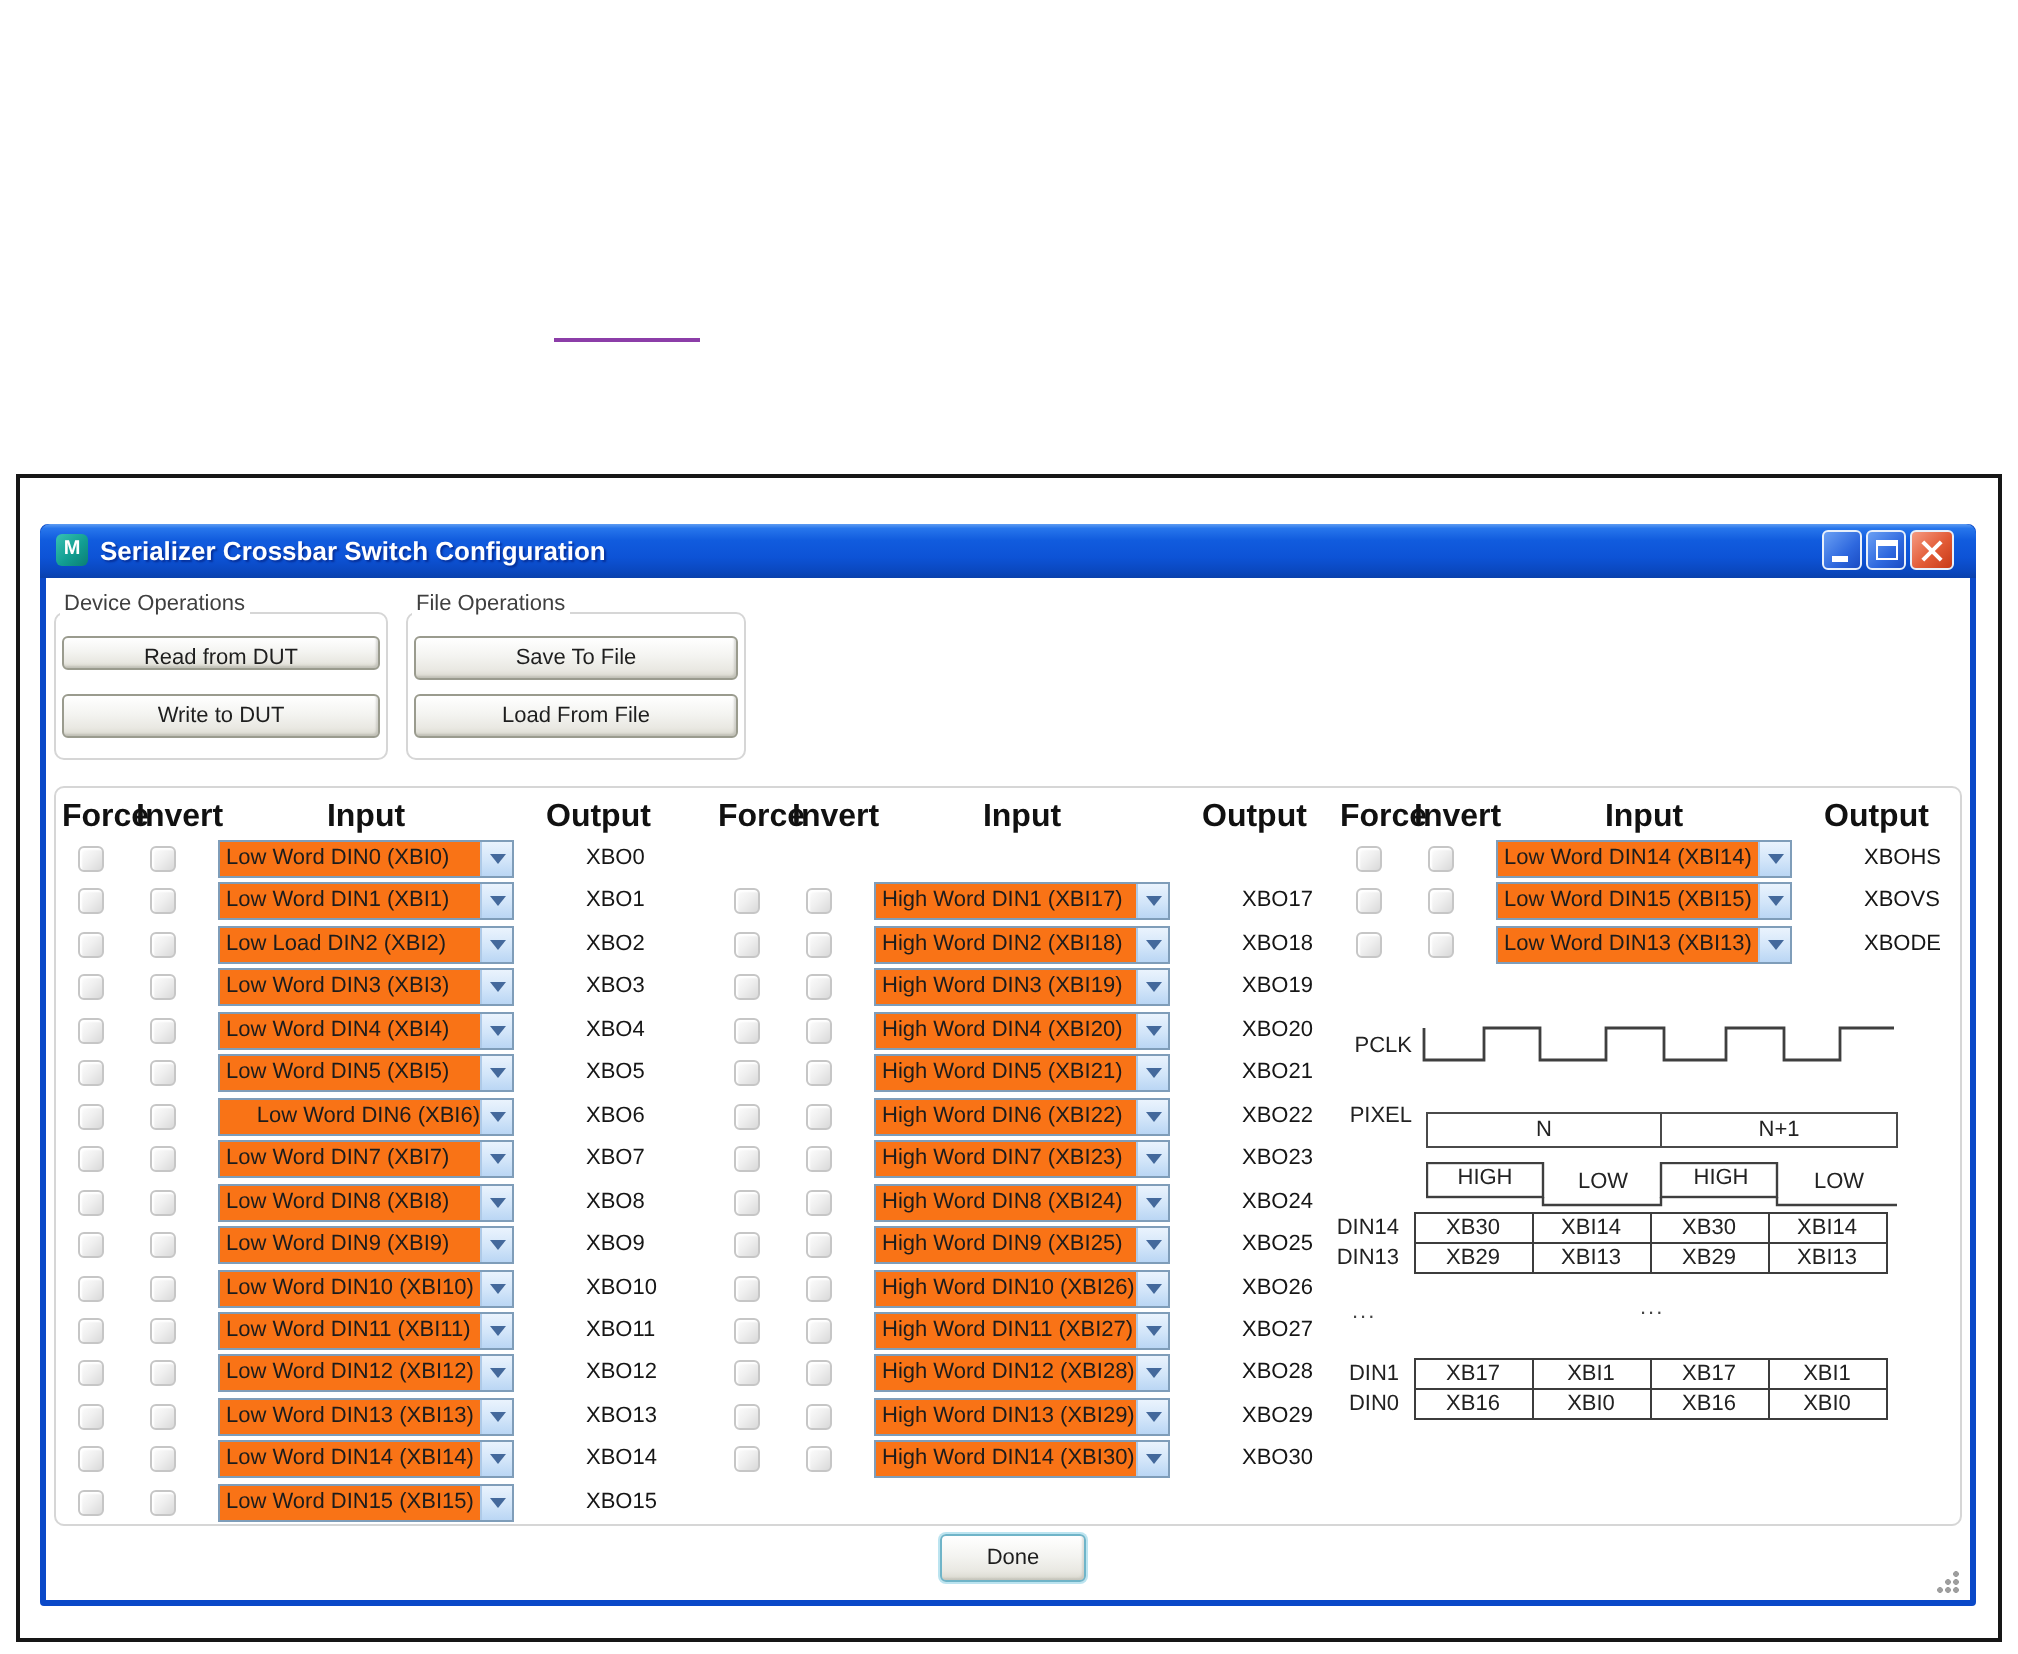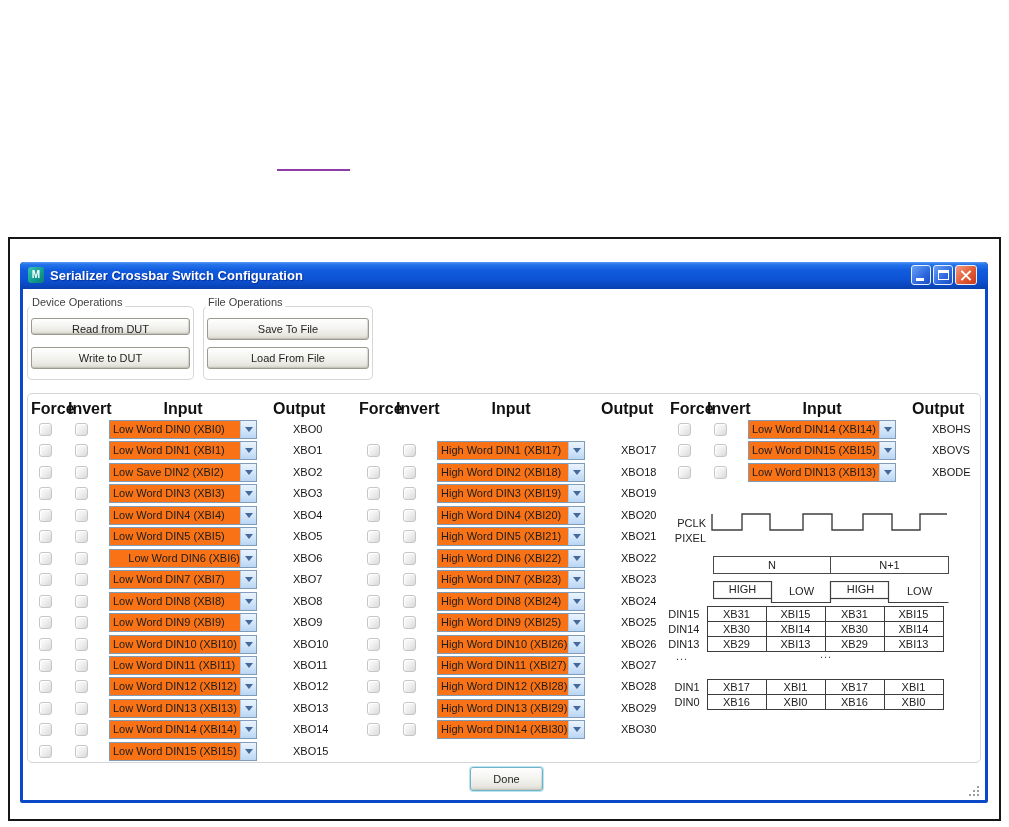--- a/index.html
+++ b/index.html
@@ -141,21 +141,21 @@
       <span class="combo">
         <span class="combo-text">Low Word DIN1 (XBI1)</span>
         <span class="combo-arrow"></span>
       </span>
       <span class="out">XBO1</span>
     </div>
     <div class="xrow" style="top: 69.9px;">
       <span class="cb cb-force"></span>
       <span class="cb cb-invert"></span>
       <span class="combo">
-        <span class="combo-text">Low Save DIN2 (XBI2)</span>
+        <span class="combo-text">Low Load DIN2 (XBI2)</span>
         <span class="combo-arrow"></span>
       </span>
       <span class="out">XBO2</span>
     </div>
     <div class="xrow" style="top: 91.35px;">
       <span class="cb cb-force"></span>
       <span class="cb cb-invert"></span>
       <span class="combo">
         <span class="combo-text">Low Word DIN3 (XBI3)</span>
         <span class="combo-arrow"></span>
@@ -434,47 +434,40 @@
         <span class="combo-arrow"></span>
       </span>
       <span class="out">XBODE</span>
     </div>
   </div>
 
 <div class="abs tim-label" style="left:664px;top:517px;width:42px;">PCLK</div>
 <svg class="abs pclk-svg" width="240" height="22">
   <polyline points="2,2 2,18 32,18 32,2 60,2 60,18 93,18 93,2 122,2 122,18 153,18 153,2 182,2 182,18 210,18 210,2 237,2" fill="none" stroke="#3F3F3F" stroke-width="1.4"></polyline>
 </svg>
-<div class="abs tim-label" style="left:660px;top:532px;width:46px;">PIXEL</div>
+<div class="abs tim-label" style="left:660px;top:552px;width:46px;">PIXEL</div>
 <div class="abs pixel-box">
   <div class="pixel-cell first">N</div>
   <div class="pixel-cell">N+1</div>
 </div>
 <div class="abs strobe-wrap">
   <svg class="strobe-svg" width="236" height="24">
     <rect x="0.5" y="0.5" width="58" height="17" fill="none" stroke="#3F3F3F" stroke-width="1.2"></rect>
     <rect x="117.5" y="0.5" width="58" height="17" fill="none" stroke="#3F3F3F" stroke-width="1.2"></rect>
     <path d="M58.5,17.5 L58.5,21.5 L117.5,21.5 L117.5,17.5" fill="none" stroke="#3F3F3F" stroke-width="1.2"></path>
     <path d="M175.5,17.5 L175.5,21.5 L235.5,21.5" fill="none" stroke="#3F3F3F" stroke-width="1.2"></path>
   </svg>
   <span class="phase-lab" style="left:0;">HIGH</span>
   <span class="phase-lab" style="left:59px;top:4px;">LOW</span>
   <span class="phase-lab" style="left:118px;">HIGH</span>
   <span class="phase-lab" style="left:177px;top:4px;">LOW</span>
 </div>
 <div class="abs tim-group" style="top:606px;">
   <table class="tim-table">
       <tbody>
-        <tr>
-          <td class="lbl">DIN15</td>
-          <td>XB31</td>
-          <td>XBI15</td>
-          <td>XB31</td>
-          <td>XBI15</td>
-        </tr>
         <tr>
           <td class="lbl">DIN14</td>
           <td>XB30</td>
           <td>XBI14</td>
           <td>XB30</td>
           <td>XBI14</td>
         </tr>
         <tr>
           <td class="lbl">DIN13</td>
           <td>XB29</td>

